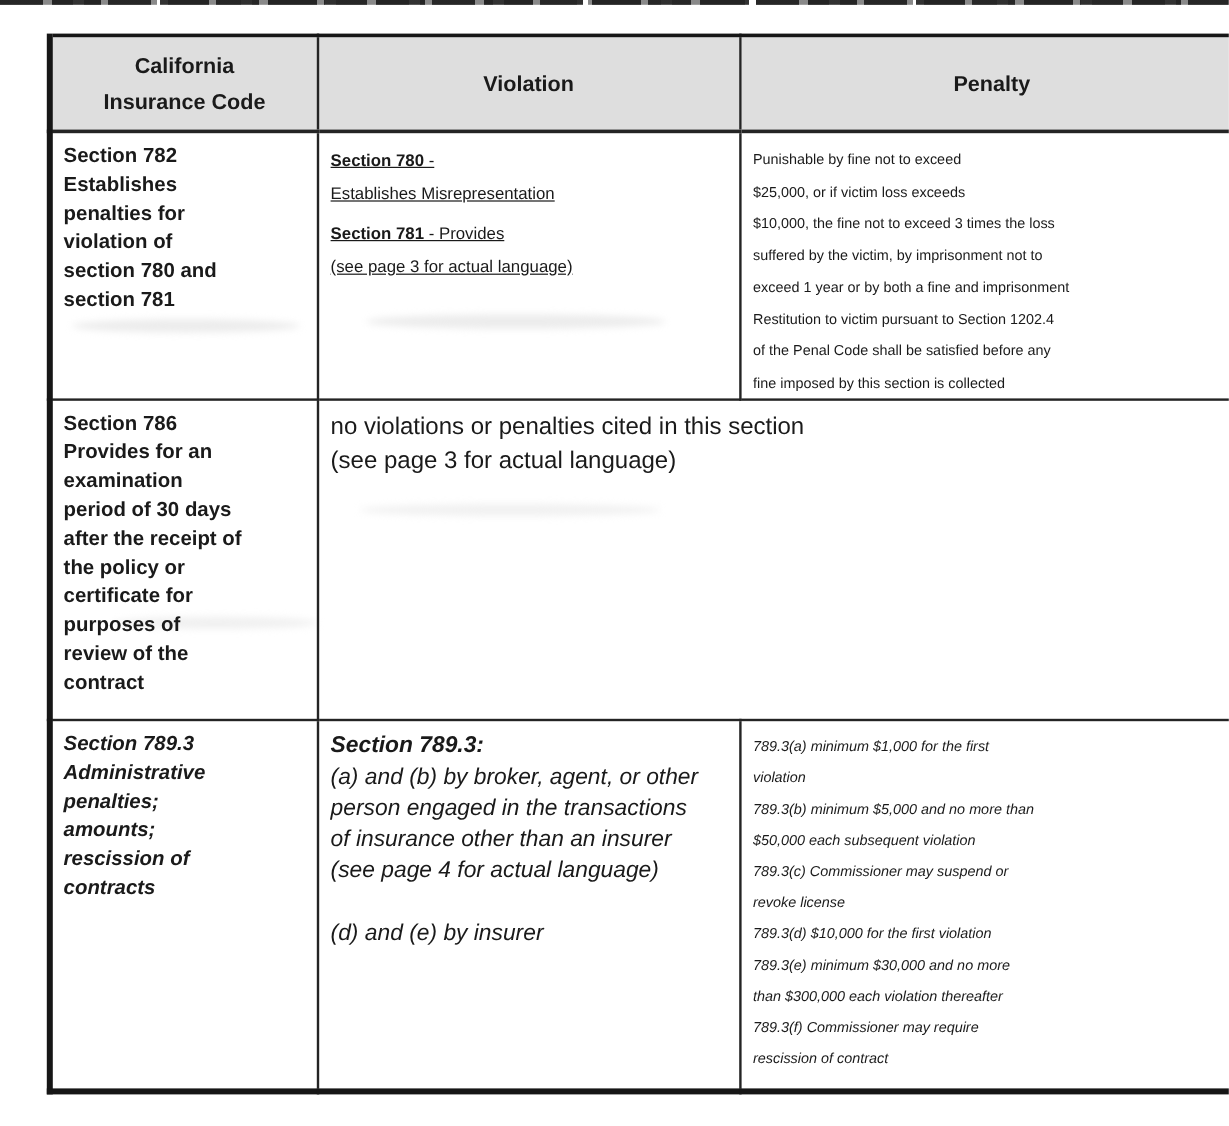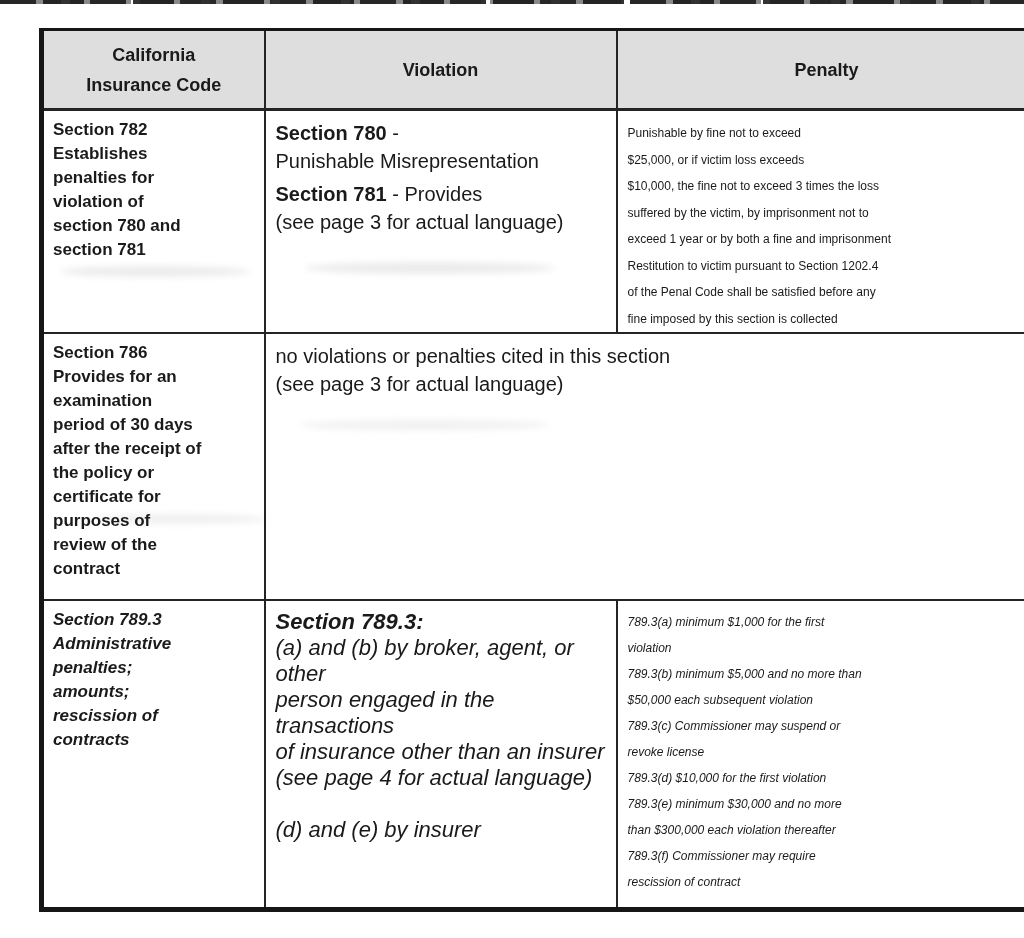--- a/index.html
+++ b/index.html
@@ -51,27 +51,28 @@
   tbody tr.row-2{height:256px;}
   tbody tr.row-3{height:309px;font-style:italic;}
   .pre{white-space:pre-line;}
   td.code{
     font-weight:700;
     font-size:17px;
     line-height:24px;
     padding:7px 6px 18px 9px;
   }
   td.violation{
-    font-size:20px;
+    font-size:14px;
     line-height:28px;
     padding:8px 8px 0 10px;
+    text-decoration:underline;
   }
   td.violation .line-gap{margin-top:5px;}
   td.violation-r3{
-    font-size:22px;
+    font-size:19px;
     line-height:26px;
     padding:8px 8px 0 10px;
   }
   td.penalty{
     font-size:12px;
     line-height:26px;
     padding:8px 4px 0 10px;
   }
   td.penalty-r1{line-height:26.5px;padding-top:9px;}
   td.span-cell{
@@ -119,21 +120,21 @@
     <tbody>
       <tr class="row-1">
         <td class="code pre">Section 782
 Establishes
 penalties for
 violation of
 section 780 and
 section 781</td>
         <td class="violation">
           <div class="line"><strong>Section 780</strong><span> -</span></div>
-          <div class="line">Punishable Misrepresentation</div>
+          <div class="line">Establishes Misrepresentation</div>
           <div class="line line-gap"><strong>Section 781</strong><span> - Provides</span></div>
           <div class="line">(see page 3 for actual language)</div>
         </td>
         <td class="penalty penalty-r1 pre">Punishable by fine not to exceed
 $25,000, or if victim loss exceeds
 $10,000, the fine not to exceed 3 times the loss
 suffered by the victim, by imprisonment not to
 exceed 1 year or by both a fine and imprisonment
 Restitution to victim pursuant to Section 1202.4
 of the Penal Code shall be satisfied before any

